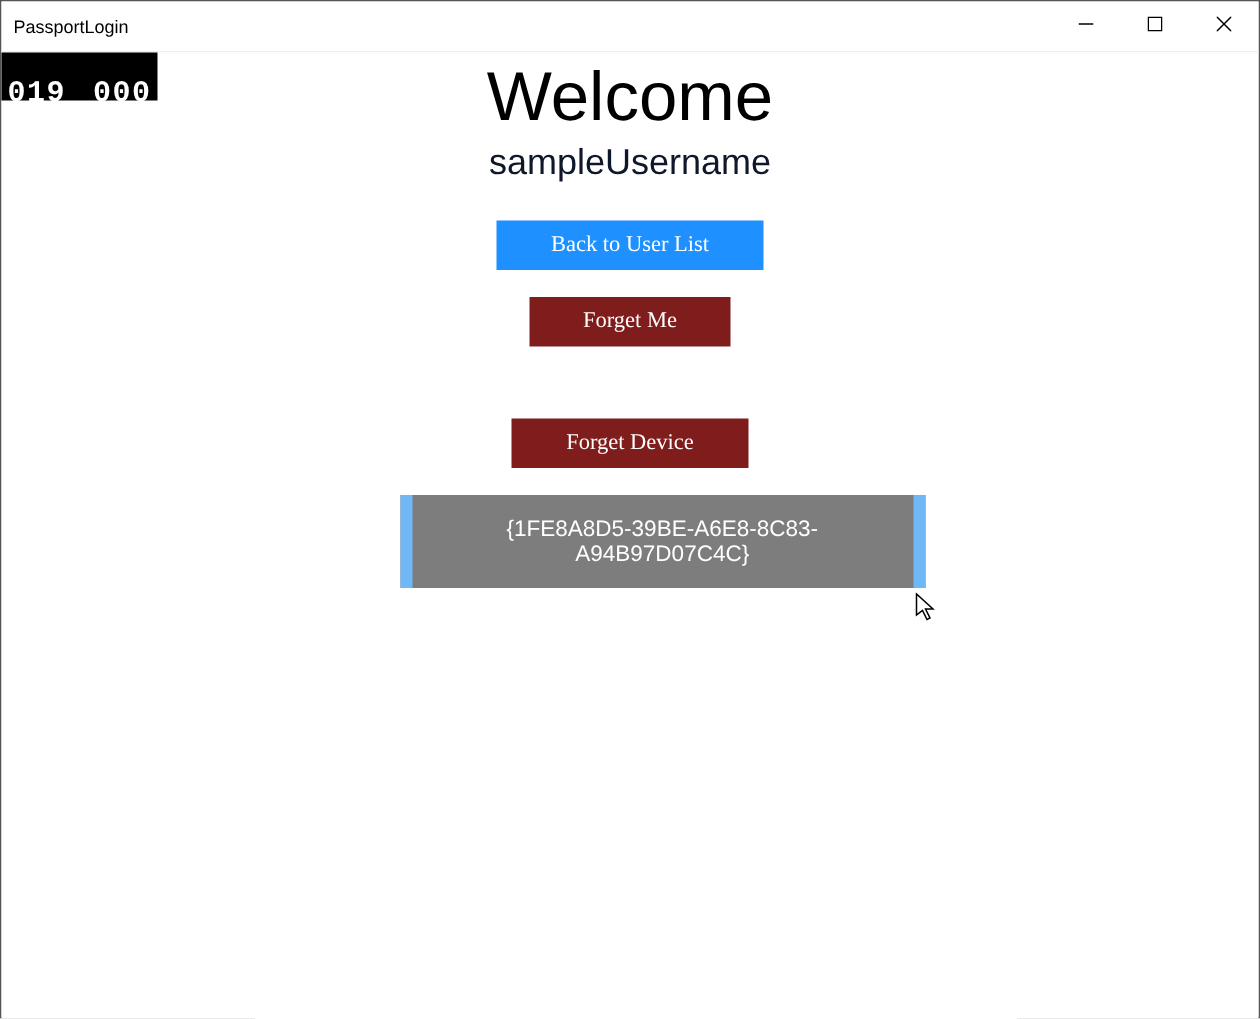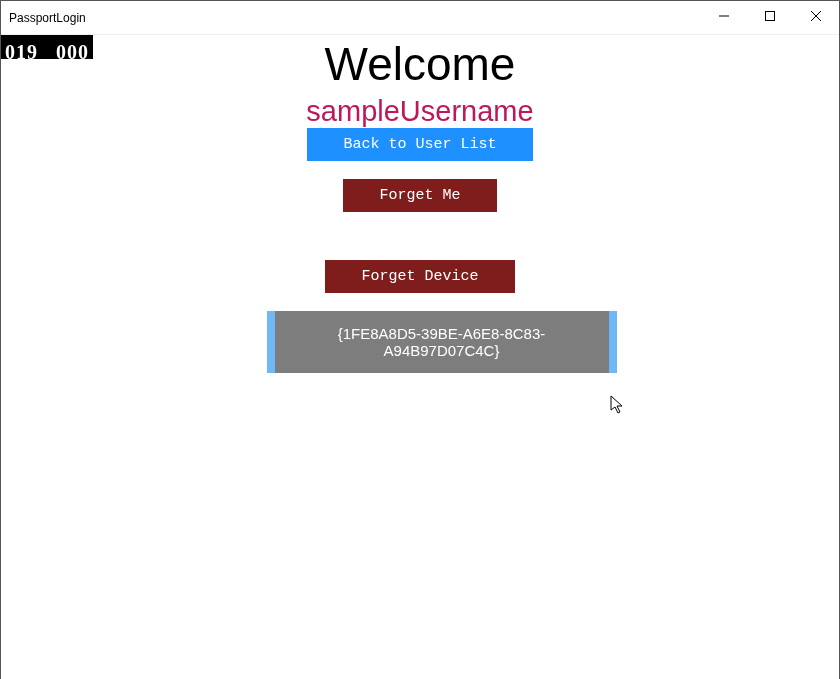--- a/index.html
+++ b/index.html
@@ -48,54 +48,55 @@
     position: relative;
     width: 100%;
     height: calc(100% - 30px);
     background: #fff;
   }
   .fps-counter {
     position: absolute;
     top: 0; left: 0;
     background: #000;
     color: #fff;
-    font-family: Liberation Serif, serif;
+    font-family: Liberation Mono, monospace;
     font-size: 20px;
     font-weight: bold;
-    padding: 5px 4px;
+    padding: 16px 4px;
     letter-spacing: 1px;
     line-height: 24px;
     height: 24px;
     display: flex;
     gap: 18px;
   }
   .content {
     display: flex;
     flex-direction: column;
     align-items: center;
     padding-top: 0;
   }
   .welcome-heading {
     font-size: 46px;
     font-weight: 400;
     margin-top: 2px;
     margin-bottom: 0;
     color: #000;
   }
   .username {
-    font-size: 29px;
+    font-size: 24px;
     font-weight: 400;
     margin-top: 4px;
-    color: #be185d;
+    margin-bottom: 24px;
+    color: #0f172a;
   }
   .btn {
     border: none;
     color: #fff;
     font-size: 15px;
-    font-family: Liberation Mono, monospace;
+    font-family: Liberation Serif, serif;
     padding: 8px 36px;
     cursor: pointer;
   }
   .btn-primary {
     background: #1e90ff;
     margin-bottom: 18px;
   }
   .btn-gray {
     background: #7f1d1d;
     margin-bottom: 18px;

